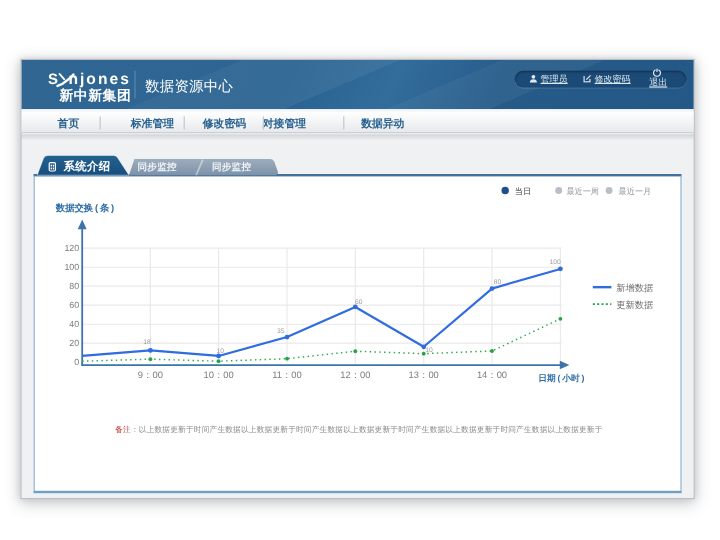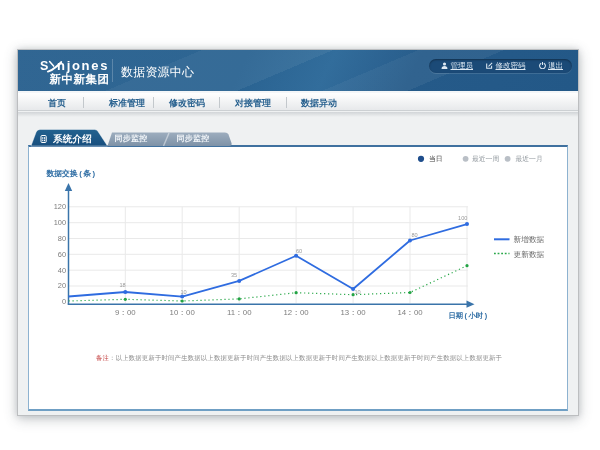--- a/index.html
+++ b/index.html
@@ -73,35 +73,35 @@
             </svg>
           <span class="txt">管理员</span>
         </div>
         <div class="grp" style="margin-left:13px;justify-content:space-between;">
           <svg width="7" height="7" viewBox="0 0 8 8">
               <path d="M0.8 1.6 L0.8 7.2 L6.4 7.2 L6.4 4.4" stroke="#dde8f2" stroke-width="1.2" fill="none"></path>
               <path d="M2.6 5.4 L3.6 5.2 L7.4 1.4 L6.6 0.6 L2.8 4.4 Z" fill="#dde8f2"></path>
             </svg>
           <span class="txt">修改密码</span>
         </div>
-        <div class="grp" style="margin-left:13px;">
+        <div class="grp" style="margin-left:13px;flex-direction:column;">
           <svg width="7" height="7" viewBox="0 0 8 8">
               <path d="M2.5 1.4 A3.3 3.3 0 1 0 5.5 1.4" stroke="#dde8f2" stroke-width="1.2" fill="none"></path>
               <line x1="4" y1="0" x2="4" y2="3.4" stroke="#dde8f2" stroke-width="1.2"></line>
             </svg>
           <span class="txt">退出</span>
         </div>
       </div>
     </div>
     <div id="navline"></div>
     <div id="nav">
       <div class="it" style="left:39px;">首页</div>
       <div class="it" style="left:109px;">标准管理</div>
       <div class="it" style="left:169px;">修改密码</div>
-      <div class="it" style="left:235px;">对接管理</div>
+      <div class="it" style="left:219px;">对接管理</div>
       <div class="it" style="left:301px;">数据异动</div>
       <div class="sep" style="left:65px;"></div>
       <div class="sep" style="left:135px;"></div>
       <div class="sep" style="left:201px;"></div>
       <div class="sep" style="left:268px;"></div>
     </div>
     <div id="navshadow"></div>
     <div id="content"></div>
     <div id="tabs">
       <svg width="215" height="20">

